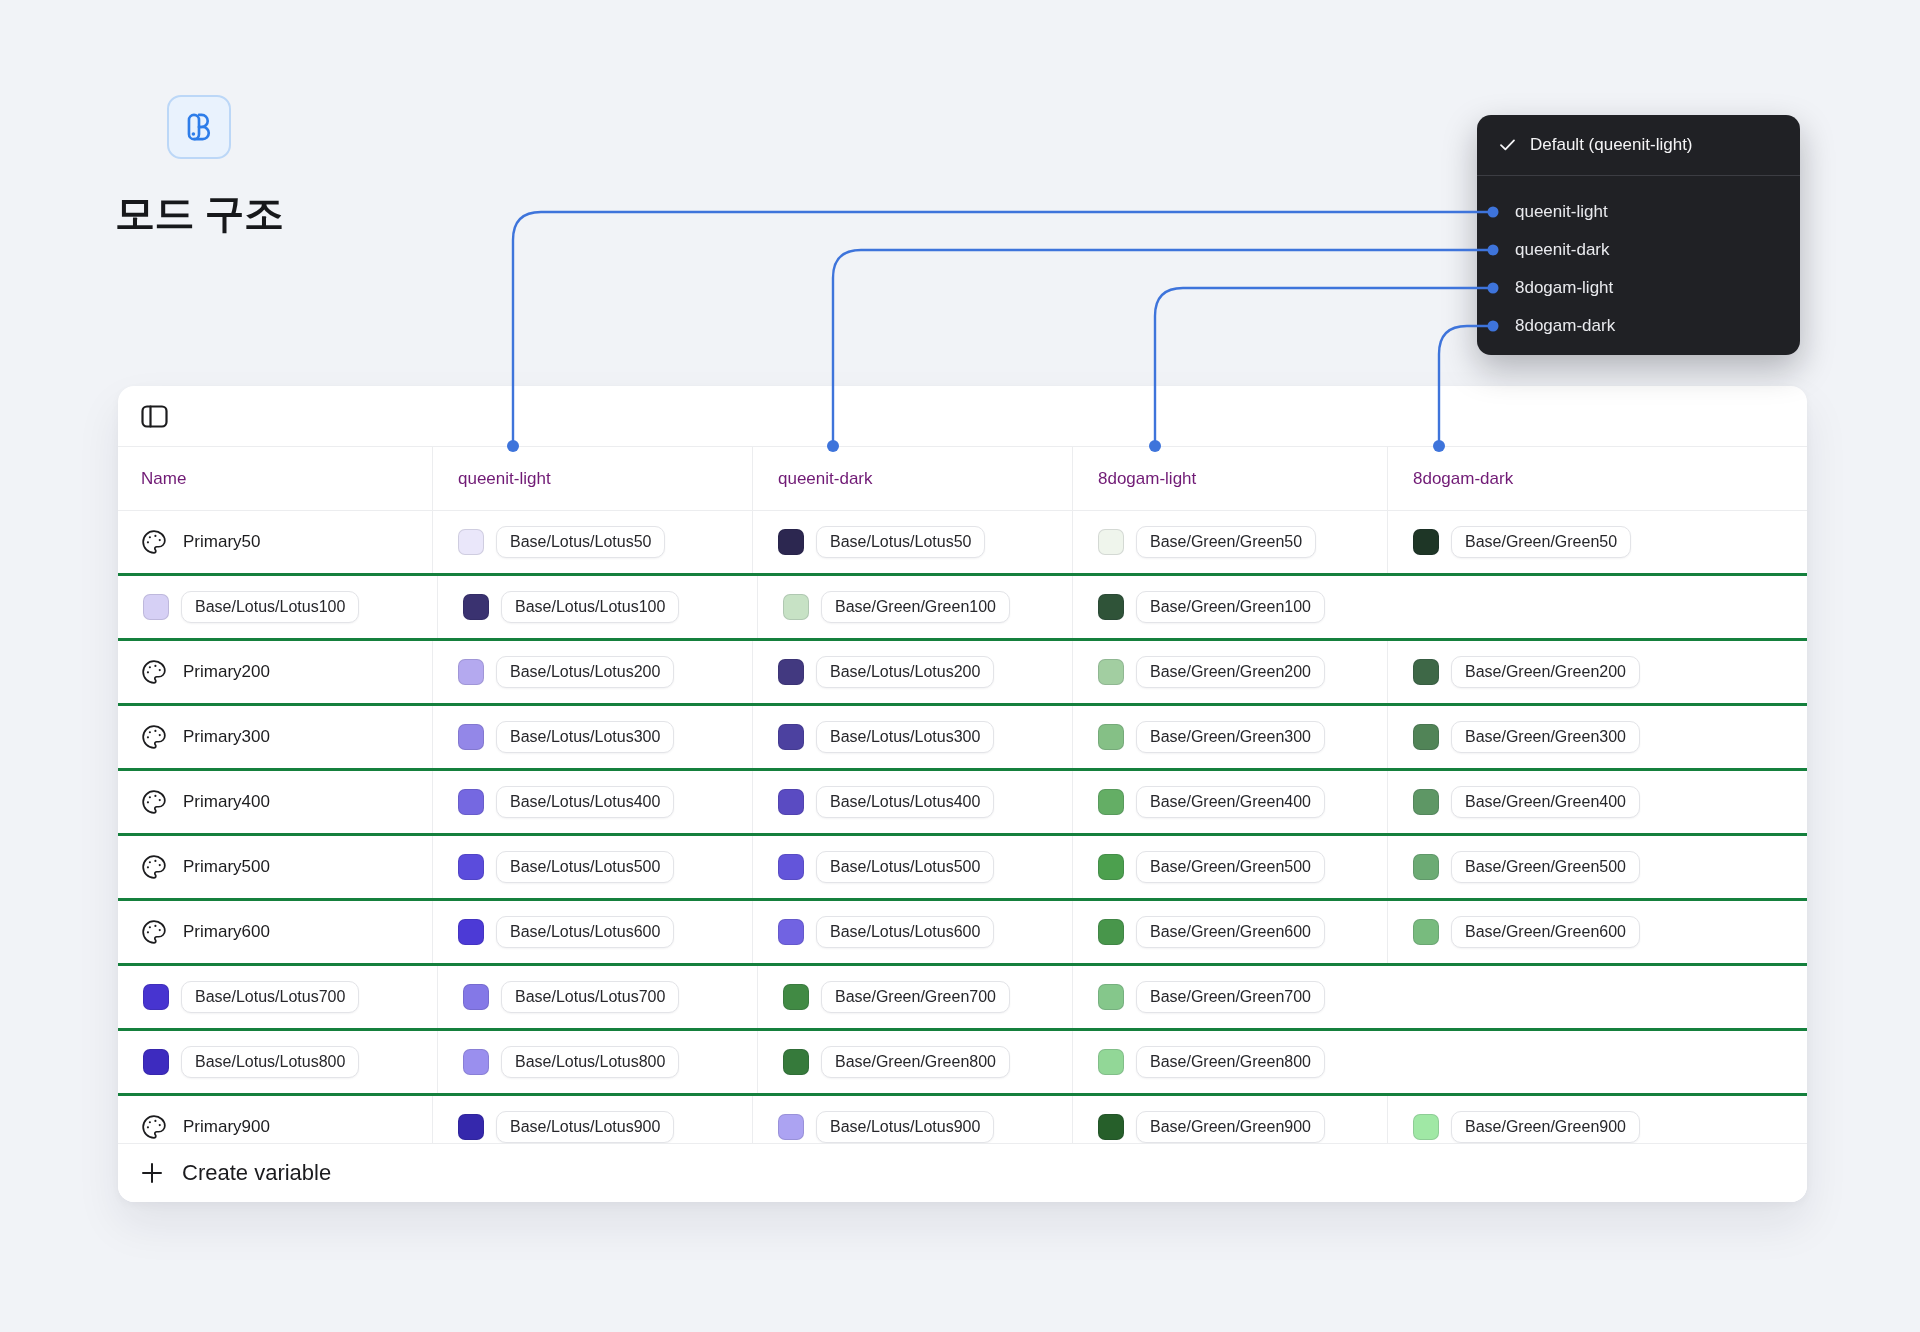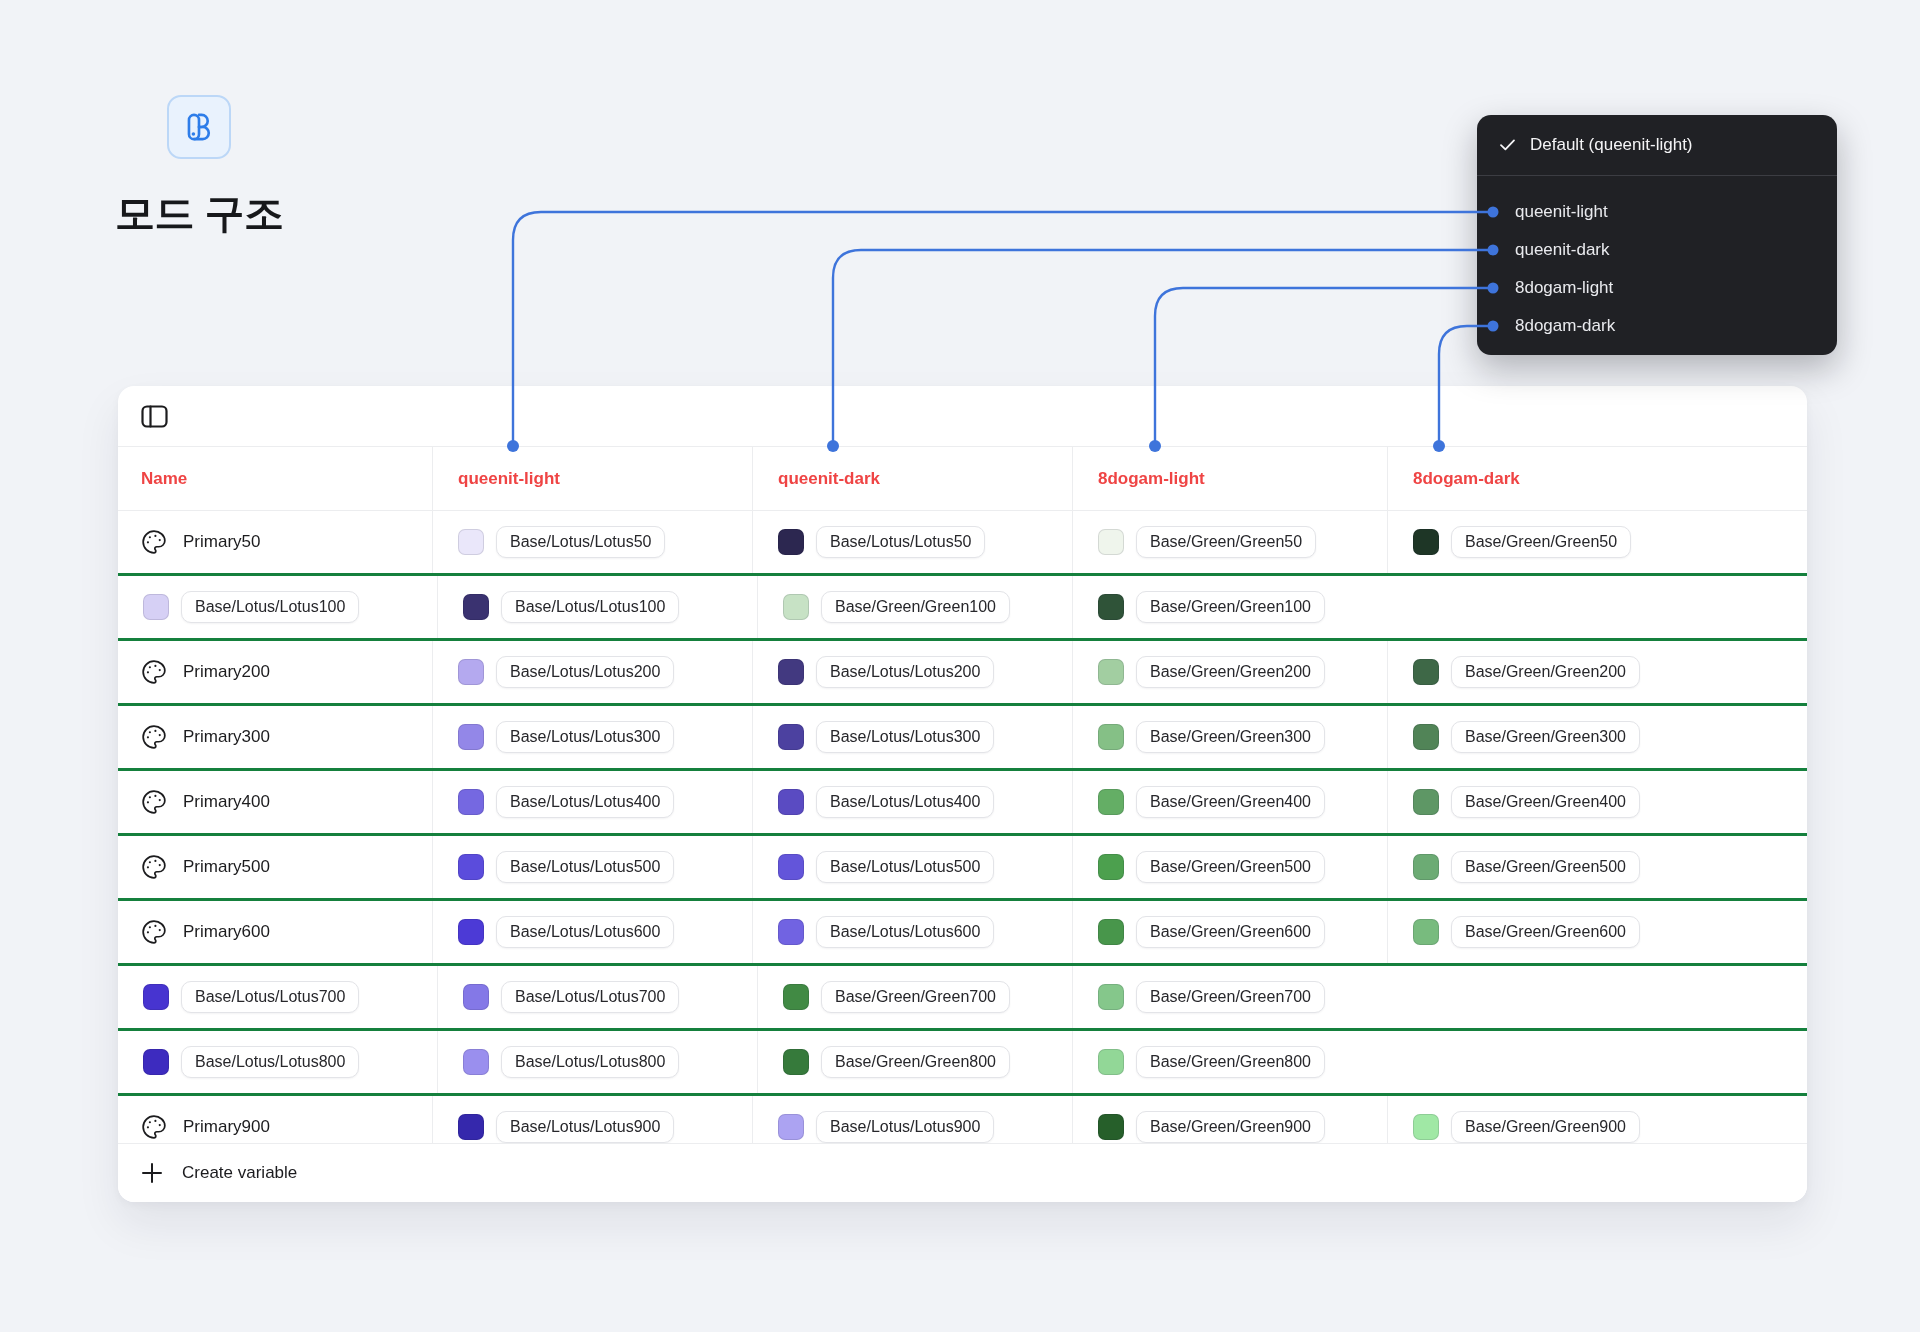--- a/index.html
+++ b/index.html
@@ -16,21 +16,21 @@
   .page-header{ position:absolute; left:115px; top:95px; display:flex; align-items:center; gap:27px;flex-direction:column; }
   .logo-box{
     width:64px; height:64px; border-radius:14px;
     background:#E9F2FD; border:2px solid #BCD7F7;
     display:flex; align-items:center; justify-content:center;
   }
   .page-title{ font-size:40px; font-weight:700; color:#17181B; letter-spacing:-0.5px; }
 
   
   .dropdown{
-    position:absolute; left:1477px; top:115px; width:360px; height:240px;
+    position:absolute; left:1477px; top:115px; width:323px; height:240px;
     background:#202125; border-radius:14px; z-index:2;
     box-shadow:0 14px 34px rgba(10,12,20,.28);
   }
   .dd-default{ position:absolute; left:0; top:14px; height:32px; width:100%;
     display:flex; align-items:center; gap:14px; padding-left:22px;
     color:#F4F4F6; font-size:17px; cursor:default; }
   .dd-divider{ position:absolute; left:0; top:60px; width:100%; height:1px; background:#3C3D43; }
   .dd-item{ position:absolute; left:0; height:30px; width:100%;
     display:flex; align-items:center; padding-left:38px;
     color:#E9EAEE; font-size:17px; cursor:default; }
@@ -40,21 +40,21 @@
     position:absolute; left:118px; top:386px; width:1689px; height:816px;
     background:#fff; border-radius:16px; overflow:hidden; z-index:1;
     box-shadow:0 22px 45px rgba(20,28,45,.08), 0 3px 8px rgba(20,28,45,.04);
     display:flex; flex-direction:column;
   }
   .toolbar{ height:60px; flex:0 0 auto; display:flex; align-items:center; padding-left:23px; }
   .toolbar button{ background:none; border:none; display:flex; align-items:center; cursor:pointer; padding:0; }
 
   .thead{ height:65px; flex:0 0 auto; display:flex;
     border-top:1px solid #ECEDEF; border-bottom:1px solid #ECEDEF; }
-  .th{ display:flex; align-items:center; font-size:17px; font-weight:700; color:#ef4444; }
+  .th{ display:flex; align-items:center; font-size:17px; font-weight:400; color:#701a75; }
   .tbody{ height:632px; flex:0 0 auto; overflow:hidden; }
   .tr{ display:flex; height:65px; border-bottom:3px solid #15803d; background:#fff; }
 
   .col-name{ width:315px; padding-left:23px; }
   .col-1{ width:320px; }
   .col-2{ width:320px; }
   .col-3{ width:315px; }
   .col-4{ flex:1; }
   .th:not(.col-4), .td:not(.col-4){ border-right:1px solid #ECEDEF; }
   .th.col-1,.th.col-2,.th.col-3,.th.col-4,
@@ -67,21 +67,21 @@
     border:1px solid rgba(20,20,40,.12); margin-right:12px; }
   .pill{
     height:32px; line-height:30px; padding:0 13px; border-radius:10px;
     background:#fff; border:1px solid #E3E4E8; font-size:16px; color:#27272B;
     box-shadow:0 1px 2px rgba(20,20,40,.05); white-space:nowrap;
   }
 
   .tfoot{ height:59px; flex:0 0 auto; border-top:1px solid #ECEDEF;
     display:flex; align-items:center; background:#fff; }
   .create-btn{ display:flex; align-items:center; gap:19px; background:none; border:none;
-    padding-left:23px; font-family:inherit; font-size:17px; color:#1B1B1E; cursor:pointer; }
+    padding-left:23px; font-family:inherit; font-size:22px; color:#1B1B1E; cursor:pointer; }
 
   
   .connectors{ position:absolute; left:0; top:0; z-index:3; pointer-events:none; }
   .connectors path{ fill:none; stroke:var(--accent); stroke-width:2.4px; }
   .connectors circle{ fill:var(--accent); }
 
   .icon-stroke{ stroke:#1C1C1E; fill:none; stroke-linecap:round; stroke-linejoin:round; }
 </style>
 </head>
 <body>

